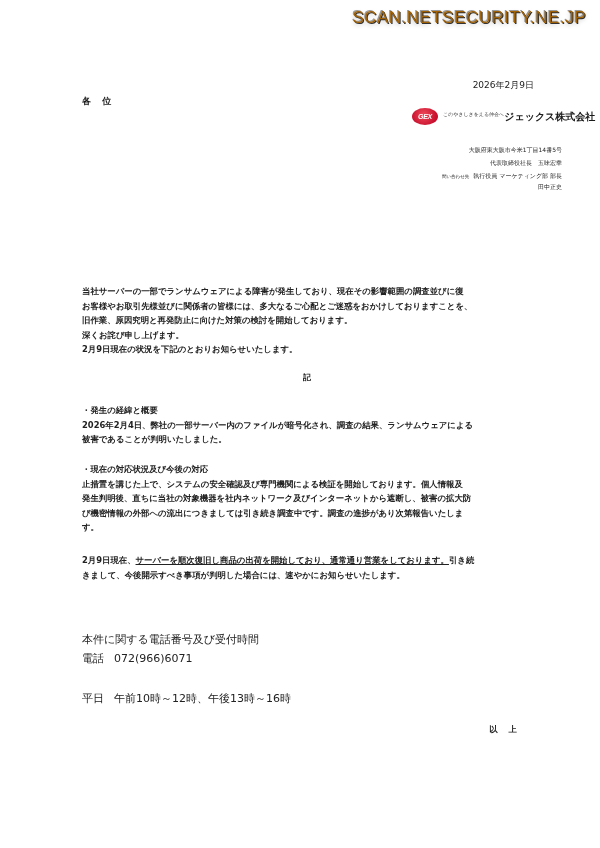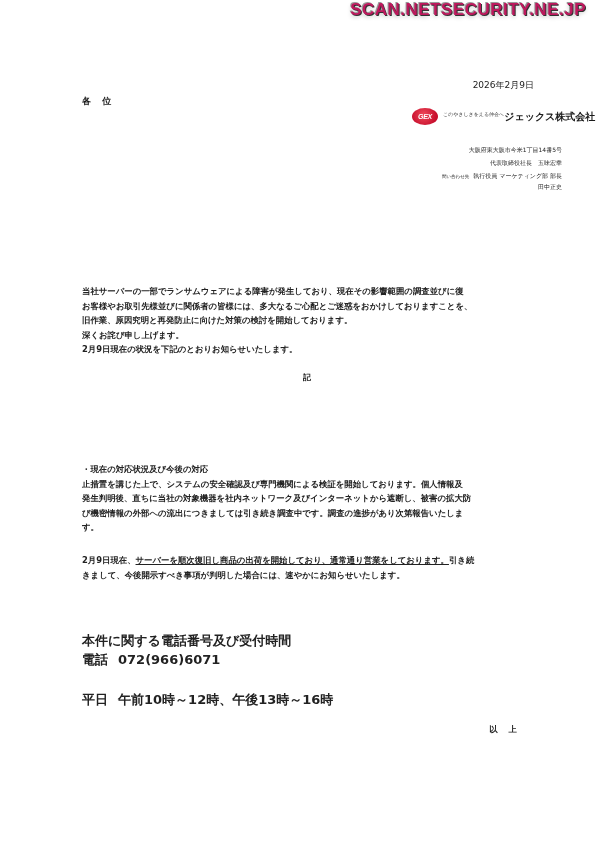--- a/index.html
+++ b/index.html
@@ -1,44 +1,43 @@
 <!DOCTYPE html>
 <html><head>
 <meta charset="utf-8">
 <style>
   html, body { margin: 0; padding: 0; }
   body {
     width: 600px; height: 848px; background: #ffffff; position: relative; overflow: hidden;
     font-family: "DejaVu Sans", "Liberation Sans", sans-serif; color: #1a1a1a;
   }
   .watermark {
-    position: absolute; top: 0; right: 14px; font-size: 17px; letter-spacing: 0.5px;
-    color: #be185d; font-family: "Liberation Sans", sans-serif;
+    position: absolute; top: 8px; right: 14px; font-size: 17px; letter-spacing: 0.5px;
+    color: #a16207; font-family: "Liberation Sans", sans-serif;
     text-shadow: 1px 1px 0 #333, -1px -1px 0 #999, 0 2px 4px rgba(0,0,0,0.25);
-    font-weight: bold;
   }
   .doc { position: absolute; left: 9px; top: 0; width: 600px; height: 848px; }
   .abs { position: absolute; }
   .date { top: 79px; right: 75px; font-size: 9px; }
   .addressee { top: 95px; left: 73px; font-size: 9px; font-weight: bold; letter-spacing: 4px; }
   .logo { top: 108px; left: 403px; display: flex; align-items: center; }
   .logo-mark {
     width: 26px; height: 17px; border-radius: 50%; background: radial-gradient(circle at 45% 40%, #f04a5a, #c8102e 70%);
     color: #fff; font-size: 7px; font-weight: bold; display: flex; align-items: center; justify-content: center;
     font-family: "Liberation Sans", sans-serif; letter-spacing: -0.3px; font-style: italic;
   }
   .logo-text { margin-left: 3px; display: flex; flex-direction: row; }
   .logo-tagline { font-size: 5px; color: #333; line-height: 6px; margin-left: 2px; }
   .logo-name { font-size: 10px; font-weight: bold; line-height: 12px; }
   .addr { right: 47px; font-size: 6px; text-align: right; color: #222; }
   .title { top: 242px; left: 0; width: 600px; text-align: center; font-size: 10px; font-weight: bold; }
   .para { left: 73px; width: 460px; font-size: 8.4px; line-height: 14.5px; font-weight: bold; color: #222; }
   .ki { top: 372px; left: 294px; font-size: 8px; font-weight: bold; }
   .u { text-decoration: underline; margin-top: 12px; }
-  .contact { left: 73px; font-size: 13px; font-weight: bold; color: #222; text-align: right; }
+  .contact { left: 73px; font-size: 11px; font-weight: normal; color: #222; text-align: right; }
   .ijou { top: 724px; right: 88px; font-size: 8.4px; font-weight: bold; letter-spacing: 4px; }
 </style>
 </head>
 <body>
 
 <div class="watermark">SCAN.NETSECURITY.NE.JP</div>
 
 <div class="doc">
   <div class="abs date">2026年2月9日</div>
   <div class="abs addressee">各 位</div>
@@ -62,20 +61,25 @@
   <div class="abs para" style="top:284px;">
     <div>当社サーバーの一部でランサムウェアによる障害が発生しており、現在その影響範囲の調査並びに復</div>
     <div>お客様やお取引先様並びに関係者の皆様には、多大なるご心配とご迷惑をおかけしておりますことを、</div>
     <div>旧作業、原因究明と再発防止に向けた対策の検討を開始しております。</div>
     <div>深くお詫び申し上げます。</div>
     <div>2月9日現在の状況を下記のとおりお知らせいたします。</div>
   </div>
 
   <div class="abs ki">記</div>
 
+  <div class="abs para" style="top:403px;">
+    <div>・発生の経緯と概要</div>
+    <div>2026年2月4日、弊社の一部サーバー内のファイルが暗号化され、調査の結果、ランサムウェアによる</div>
+    <div>被害であることが判明いたしました。</div>
+  </div>
 
   <div class="abs para" style="top:462px;">
     <div>・現在の対応状況及び今後の対応</div>
     <div>止措置を講じた上で、システムの安全確認及び専門機関による検証を開始しております。個人情報及</div>
     <div>発生判明後、直ちに当社の対象機器を社内ネットワーク及びインターネットから遮断し、被害の拡大防</div>
     <div>び機密情報の外部への流出につきましては引き続き調査中です。調査の進捗があり次第報告いたしま</div>
     <div>す。</div>
   </div>
 
   <div class="abs para" style="top:553px;">

